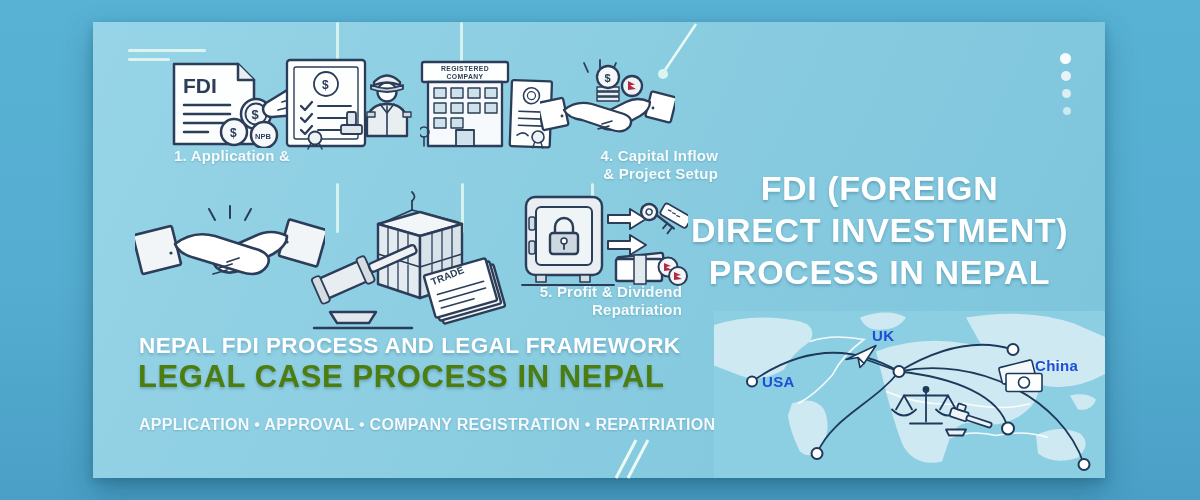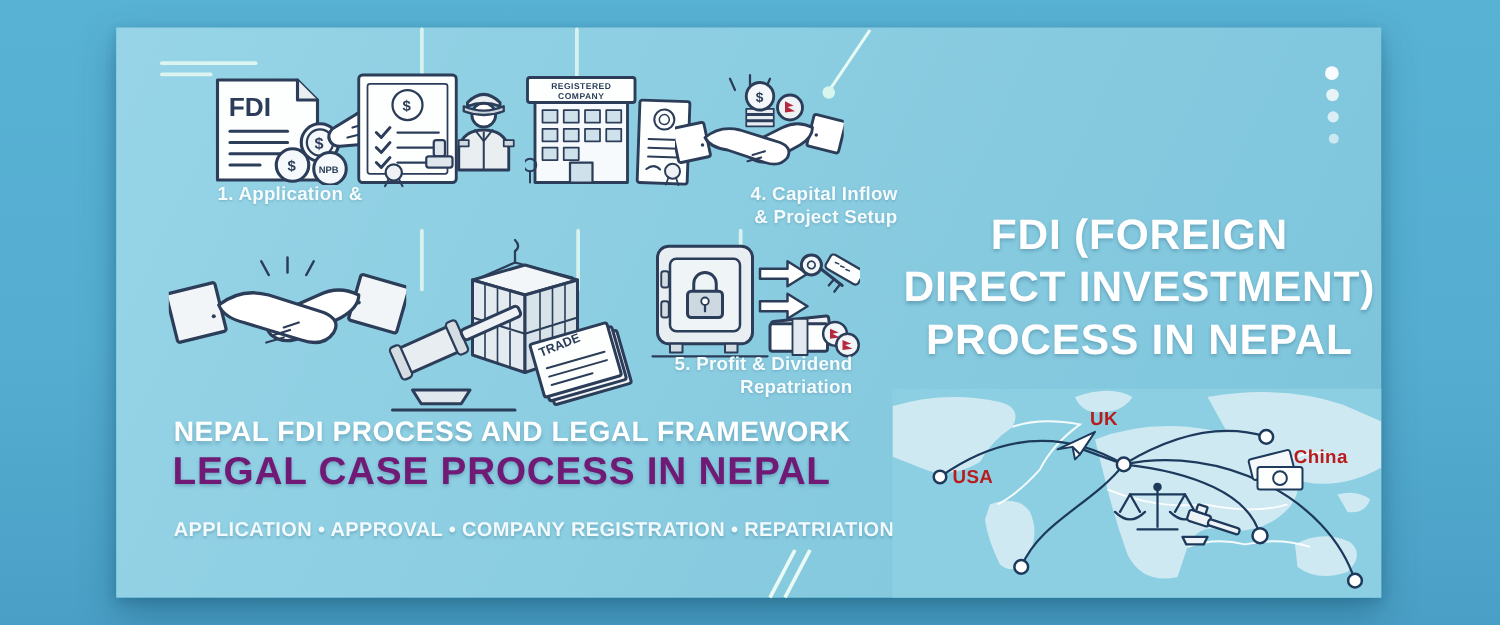--- a/index.html
+++ b/index.html
@@ -21,44 +21,44 @@
   .vline{position:absolute;width:3px;background:#e2f8f1;opacity:.85;border-radius:2px;}
   .dot{position:absolute;border-radius:50%;background:#ffffff;}
   
   .step-label{
     position:absolute;text-align:right;color:#f4fbfd;font-weight:bold;
     font-size:15px;line-height:1.22;letter-spacing:.2px;
     text-shadow:0 1px 2px rgba(25,70,100,.25);
   }
   
   .big-title{
-    position:absolute;left:684px;top:167px;width:455px;text-align:center;
+    position:absolute;left:652px;top:167px;width:455px;text-align:center;
     color:#ffffff;font-weight:bold;font-size:34px;line-height:42px;letter-spacing:.6px;
     text-shadow:0 2px 3px rgba(25,75,105,.3);
   }
   
   .kicker{
     position:absolute;left:139px;top:333px;color:#ffffff;font-weight:bold;
     font-size:22.5px;letter-spacing:.4px;text-shadow:0 2px 3px rgba(25,75,105,.28);
   }
   .headline{
-    position:absolute;left:138px;top:359px;color:#701a75;font-weight:bold;
+    position:absolute;left:138px;top:359px;color:#4d7c0f;font-weight:bold;
     font-size:31px;letter-spacing:.6px;text-shadow:0 2px 3px rgba(25,75,105,.3);
   }
   .tags{
     position:absolute;left:139px;top:416px;color:#f2fafd;font-weight:bold;
     font-size:16px;letter-spacing:.3px;text-shadow:0 1px 2px rgba(25,75,105,.25);
   }
   
   .map-panel{
     position:absolute;left:714px;top:311px;width:391px;height:167px;
     background:#8ccfe2;overflow:hidden;
   }
   .map-label{
-    position:absolute;color:#b91c1c;font-weight:bold;font-size:15px;letter-spacing:.3px;
+    position:absolute;color:#1d4ed8;font-weight:bold;font-size:15px;letter-spacing:.3px;
   }
   svg text{font-family:"Liberation Sans",sans-serif;font-weight:bold;fill:#2b3d58;}
   .icon-svg{position:absolute;}
 </style>
 </head>
 <body>
 
 <div class="canvas">
 
   <div class="card"></div>

